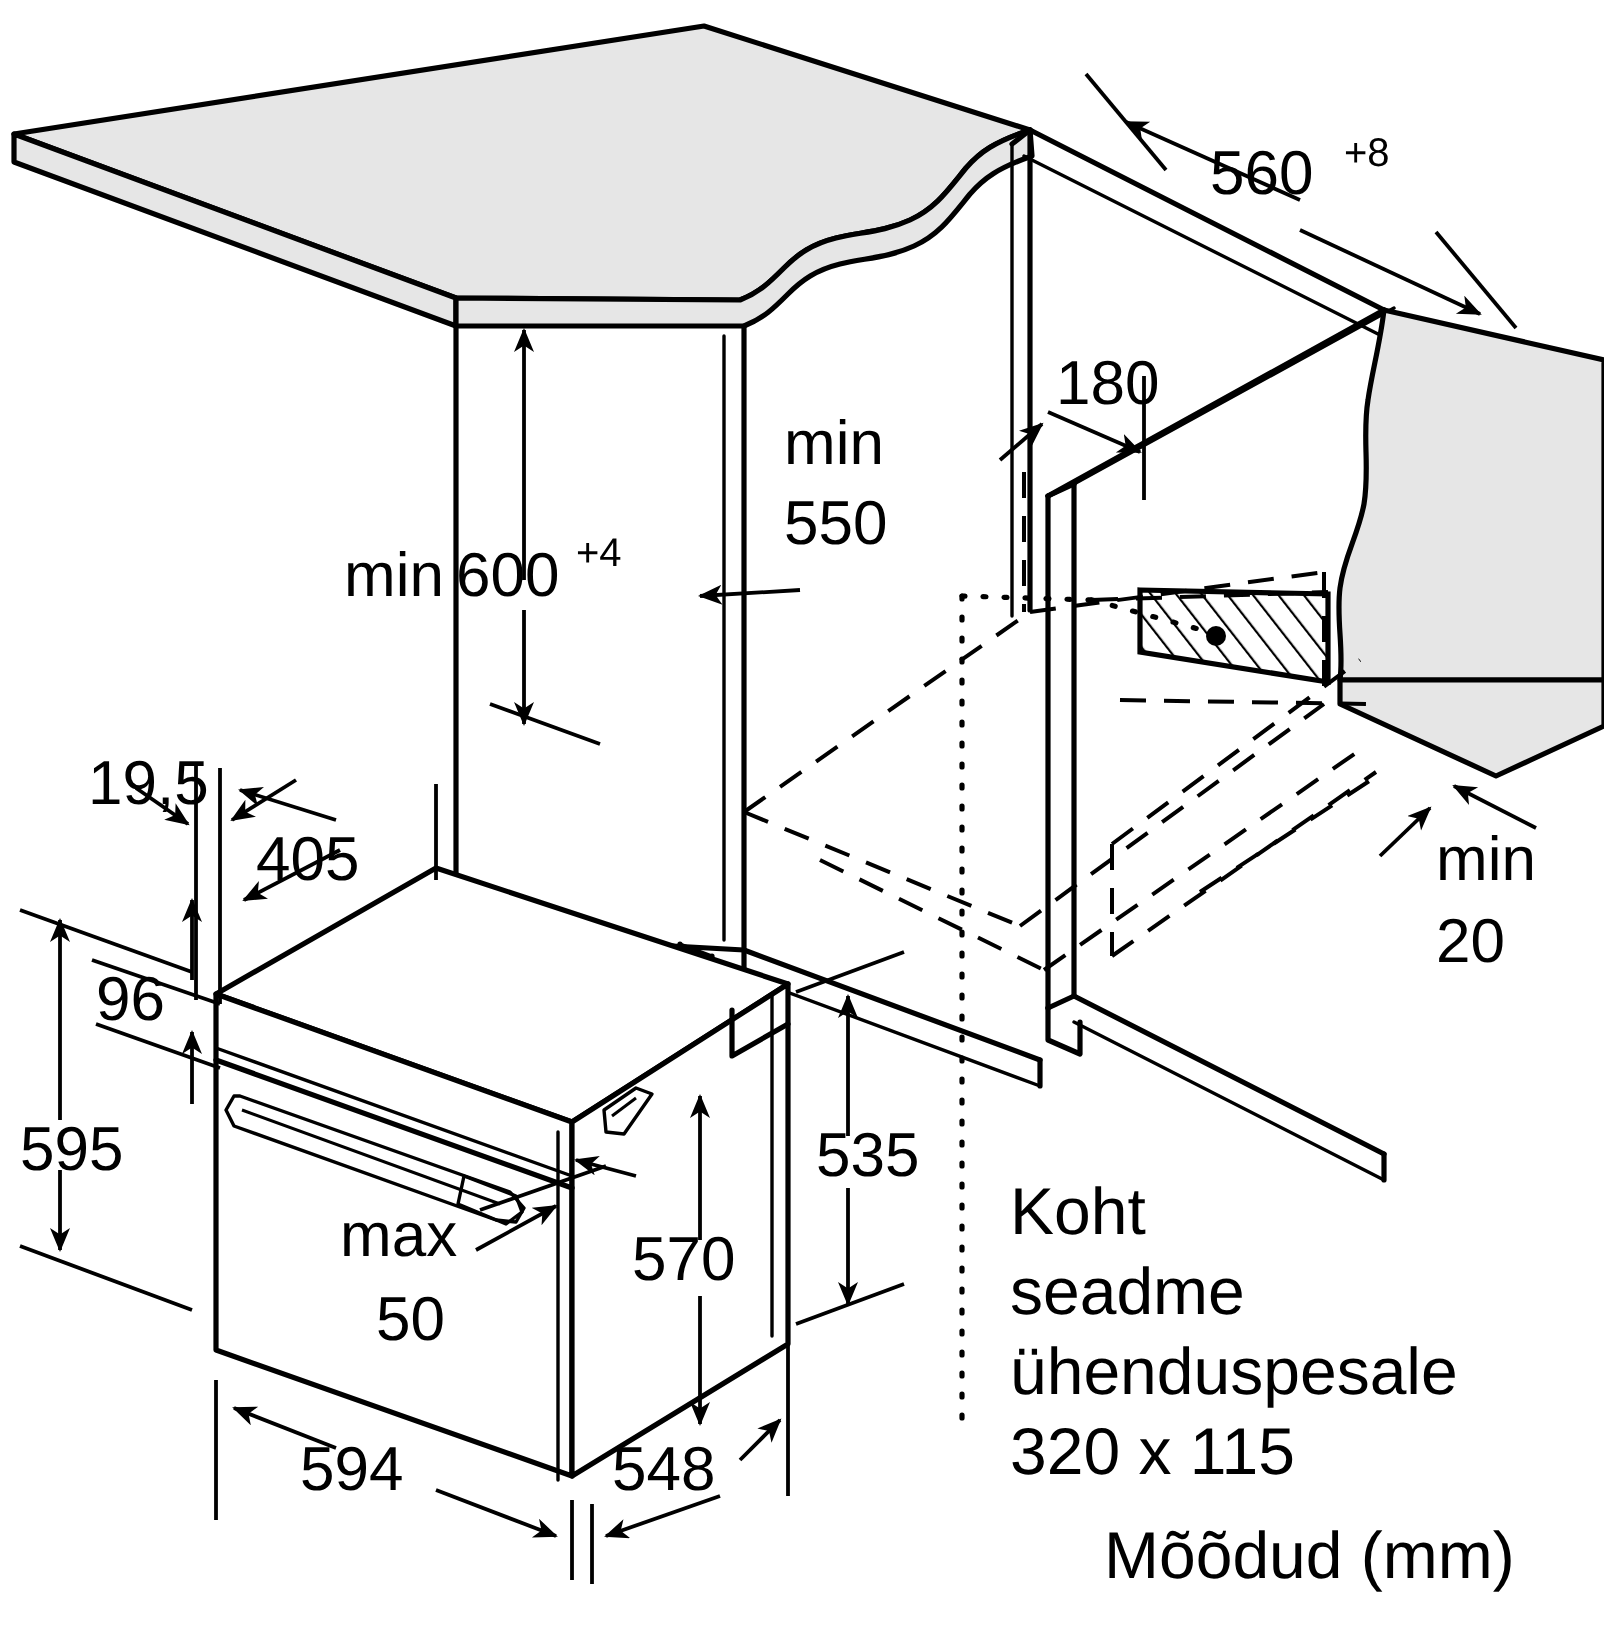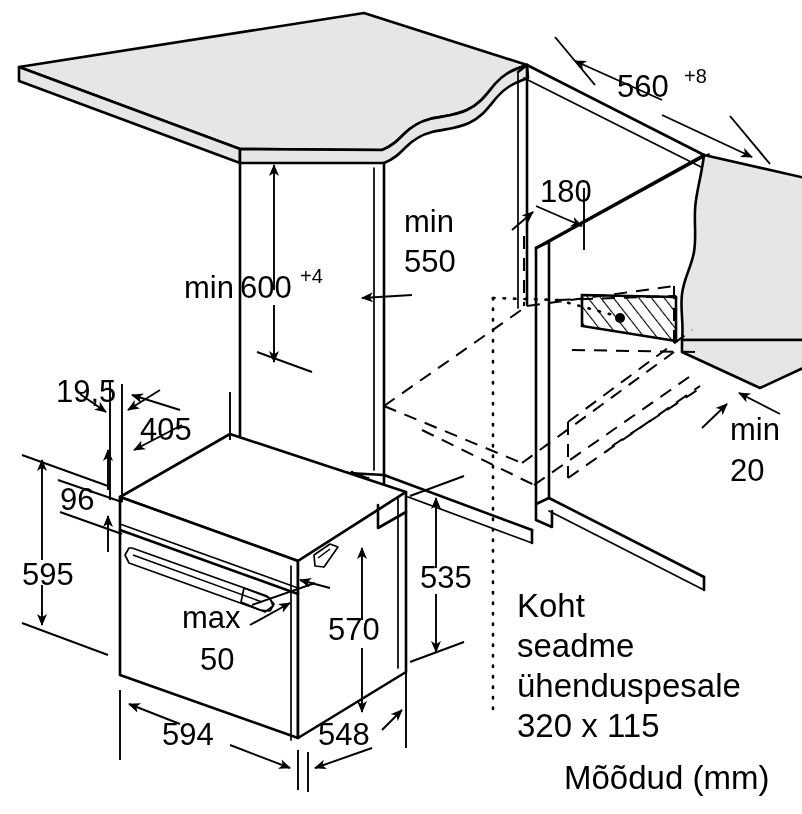--- a/index.html
+++ b/index.html
@@ -11,21 +11,20 @@
     width: 802px;
     height: 814px;
     overflow: hidden;
     font-family: "Liberation Sans", sans-serif;
   }
   #diagram-root {
     position: relative;
     width: 710px;
     height: 814px;
     background: #4d7c0f;
-    margin-left: 12px;
   }
   svg#drawing {
     display: block;
     width: 802px;
     height: 814px;
   }
   .ln      { stroke: #000; fill: none; stroke-width: 2.6; stroke-linecap: round; stroke-linejoin: round; }
   .ln-thin { stroke: #000; fill: none; stroke-width: 1.7; stroke-linecap: round; stroke-linejoin: round; }
   .ln-hair { stroke: #000; fill: none; stroke-width: 1.5; stroke-linecap: butt; }
   .dim     { stroke: #000; fill: none; stroke-width: 1.9; stroke-linecap: butt; }

